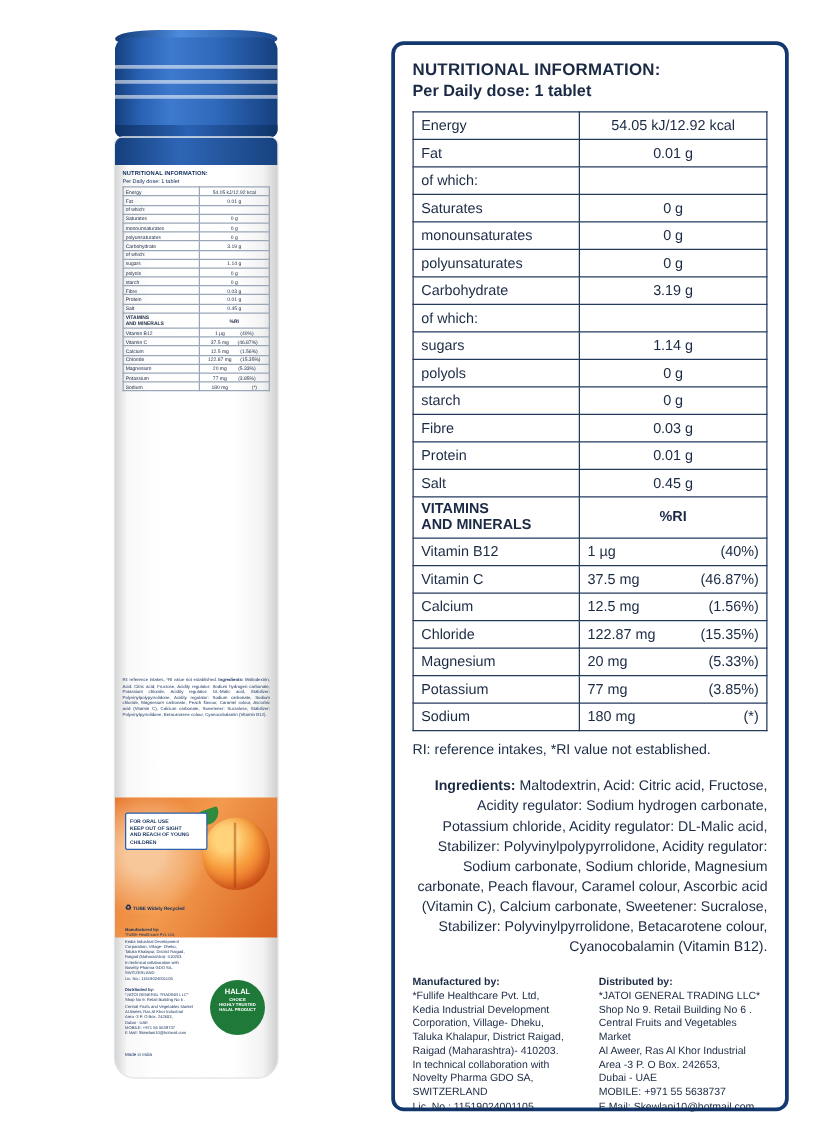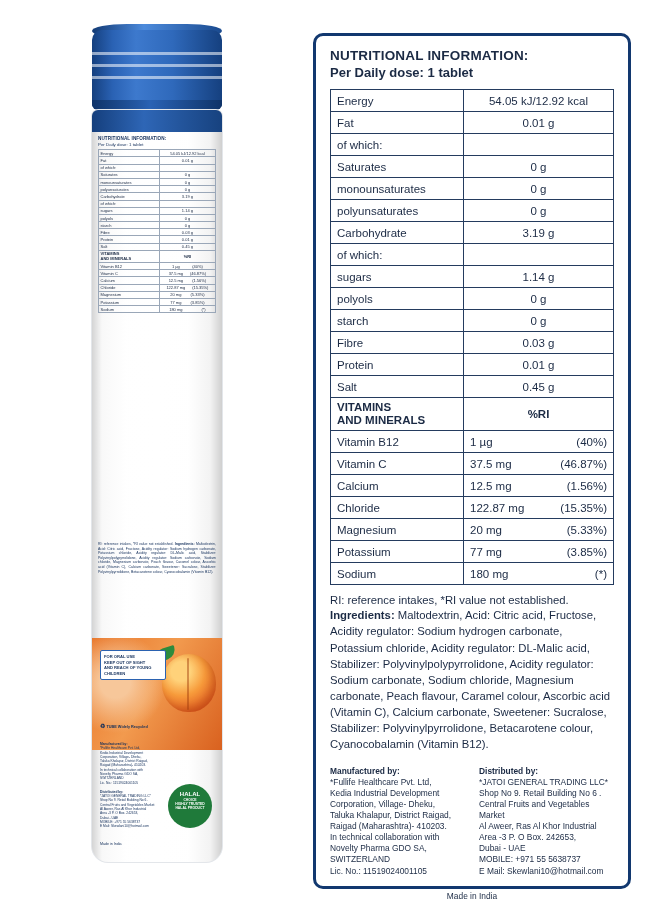--- a/index.html
+++ b/index.html
@@ -143,21 +143,21 @@
   table.big td {
     border:1px solid #243b5e; padding:3px 6px; height:22px; vertical-align:middle;
   }
   table.big td.val { text-align:center; }
   table.big tr.bold td { font-weight:bold; }
   table.big td.nm { width:47%; }
   .vm-cell{ line-height:1.15; }
   .pct { float:right; }
 
   .ri-note{ font-size:11.3px; margin-top:9px; }
-  .ingr { font-size:11.3px; line-height:1.42; margin-top:1px; text-align:left; }
+  .ingr { font-size:11.3px; line-height:1.42; margin-top:15px; text-align:right; }
   .ingr b{ font-weight:bold; }
 
   .addr-row{
     display:flex; gap:14px; margin-top:14px; font-size:8.4px; line-height:1.32;
   }
   .addr-col{ width:50%; }
   .addr-col b{ font-weight:bold; }
   .made-in2{ text-align:center; font-size:8.4px; margin-top:14px; }
 </style>
 </head>

